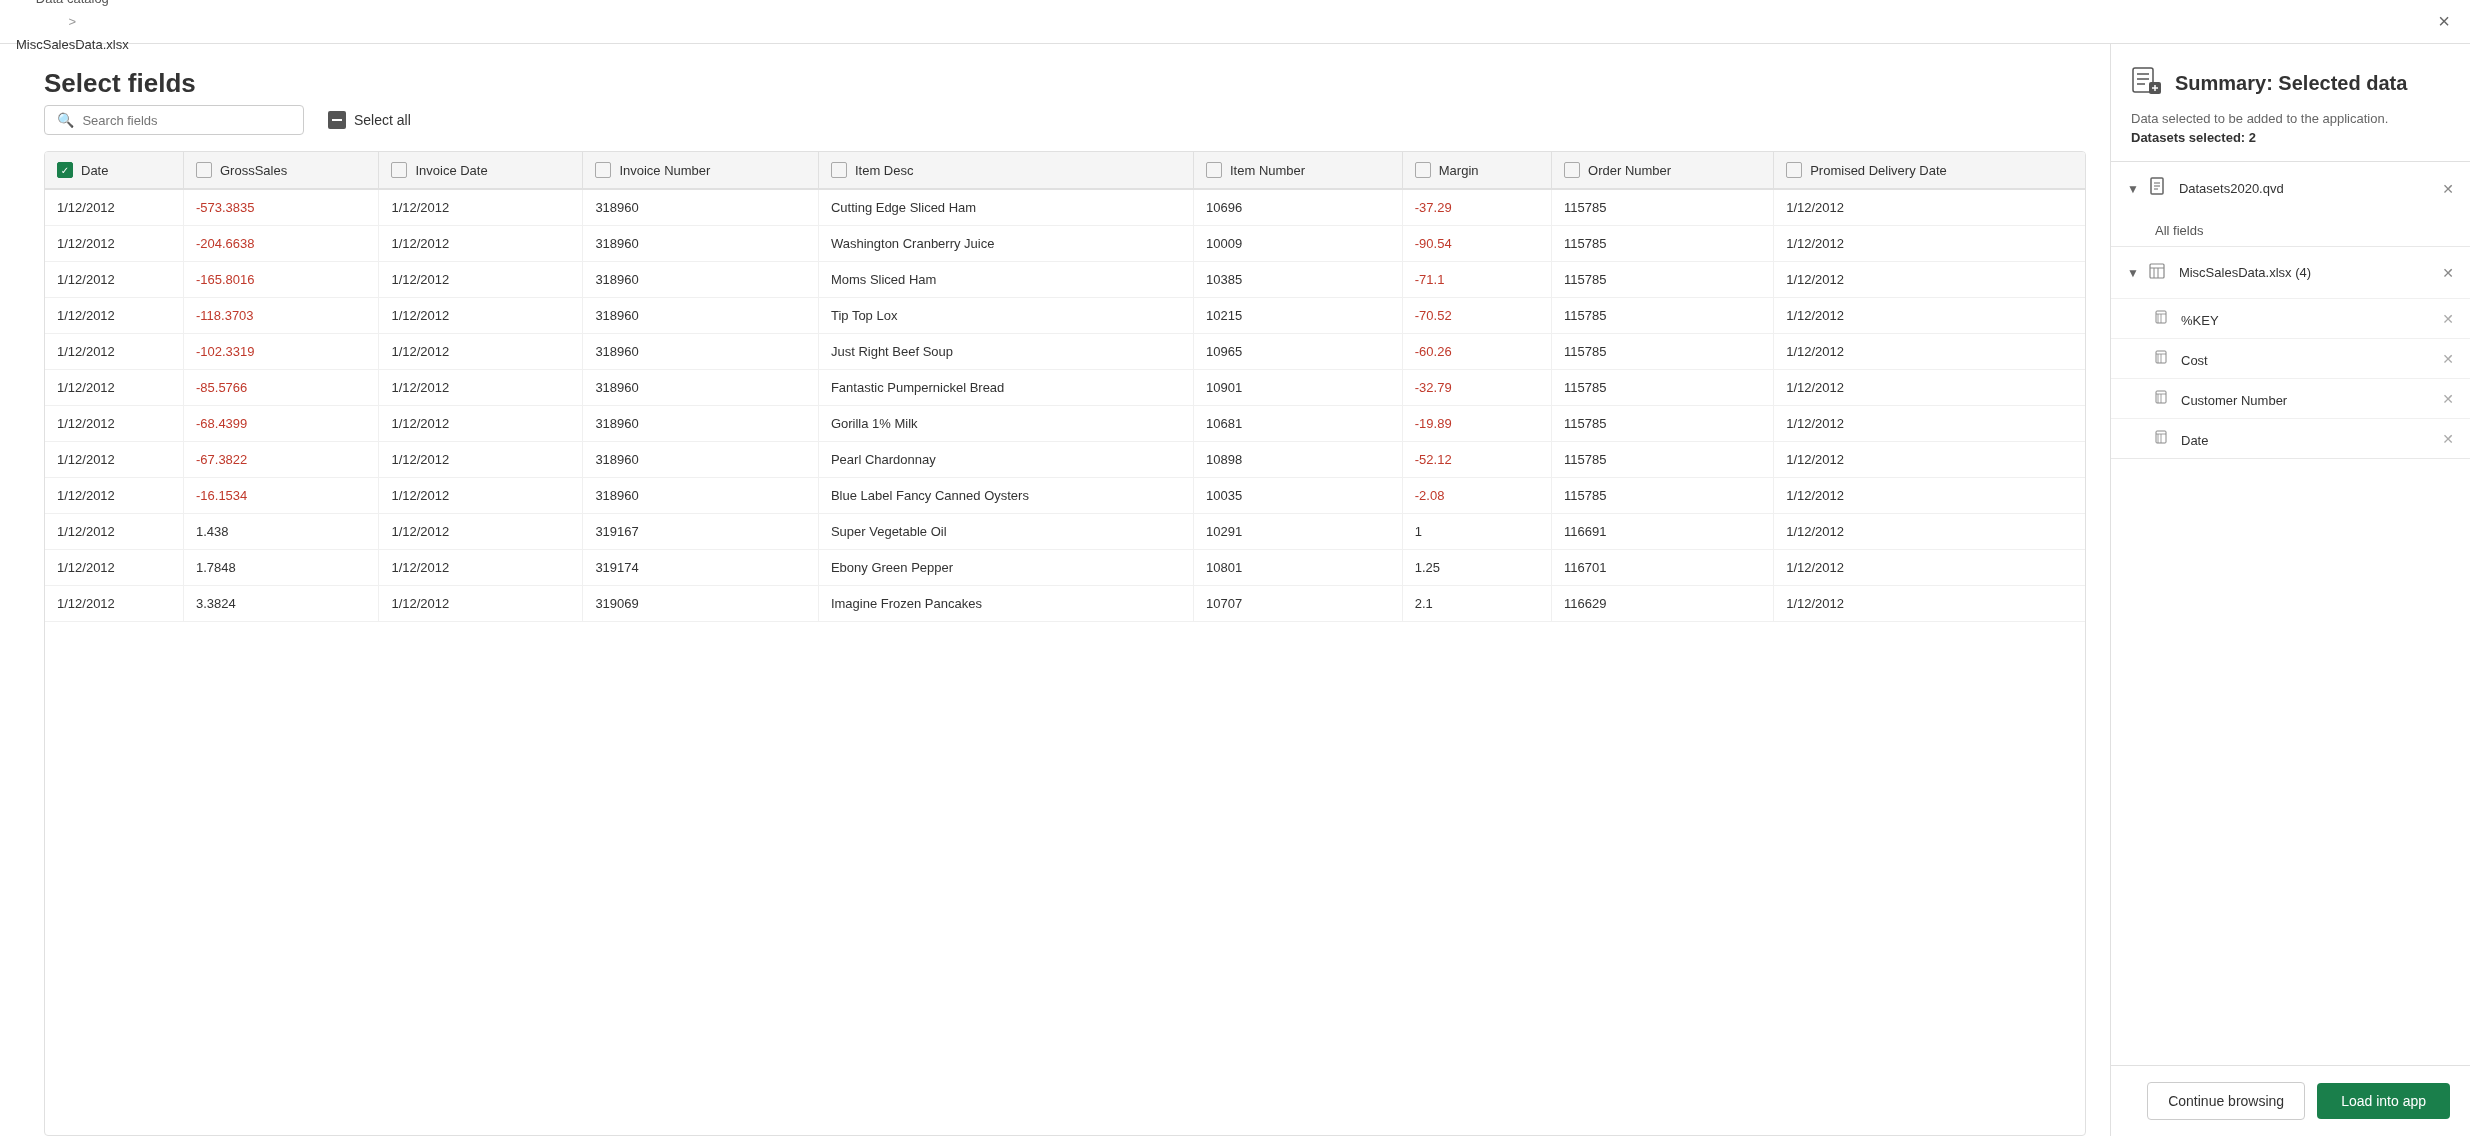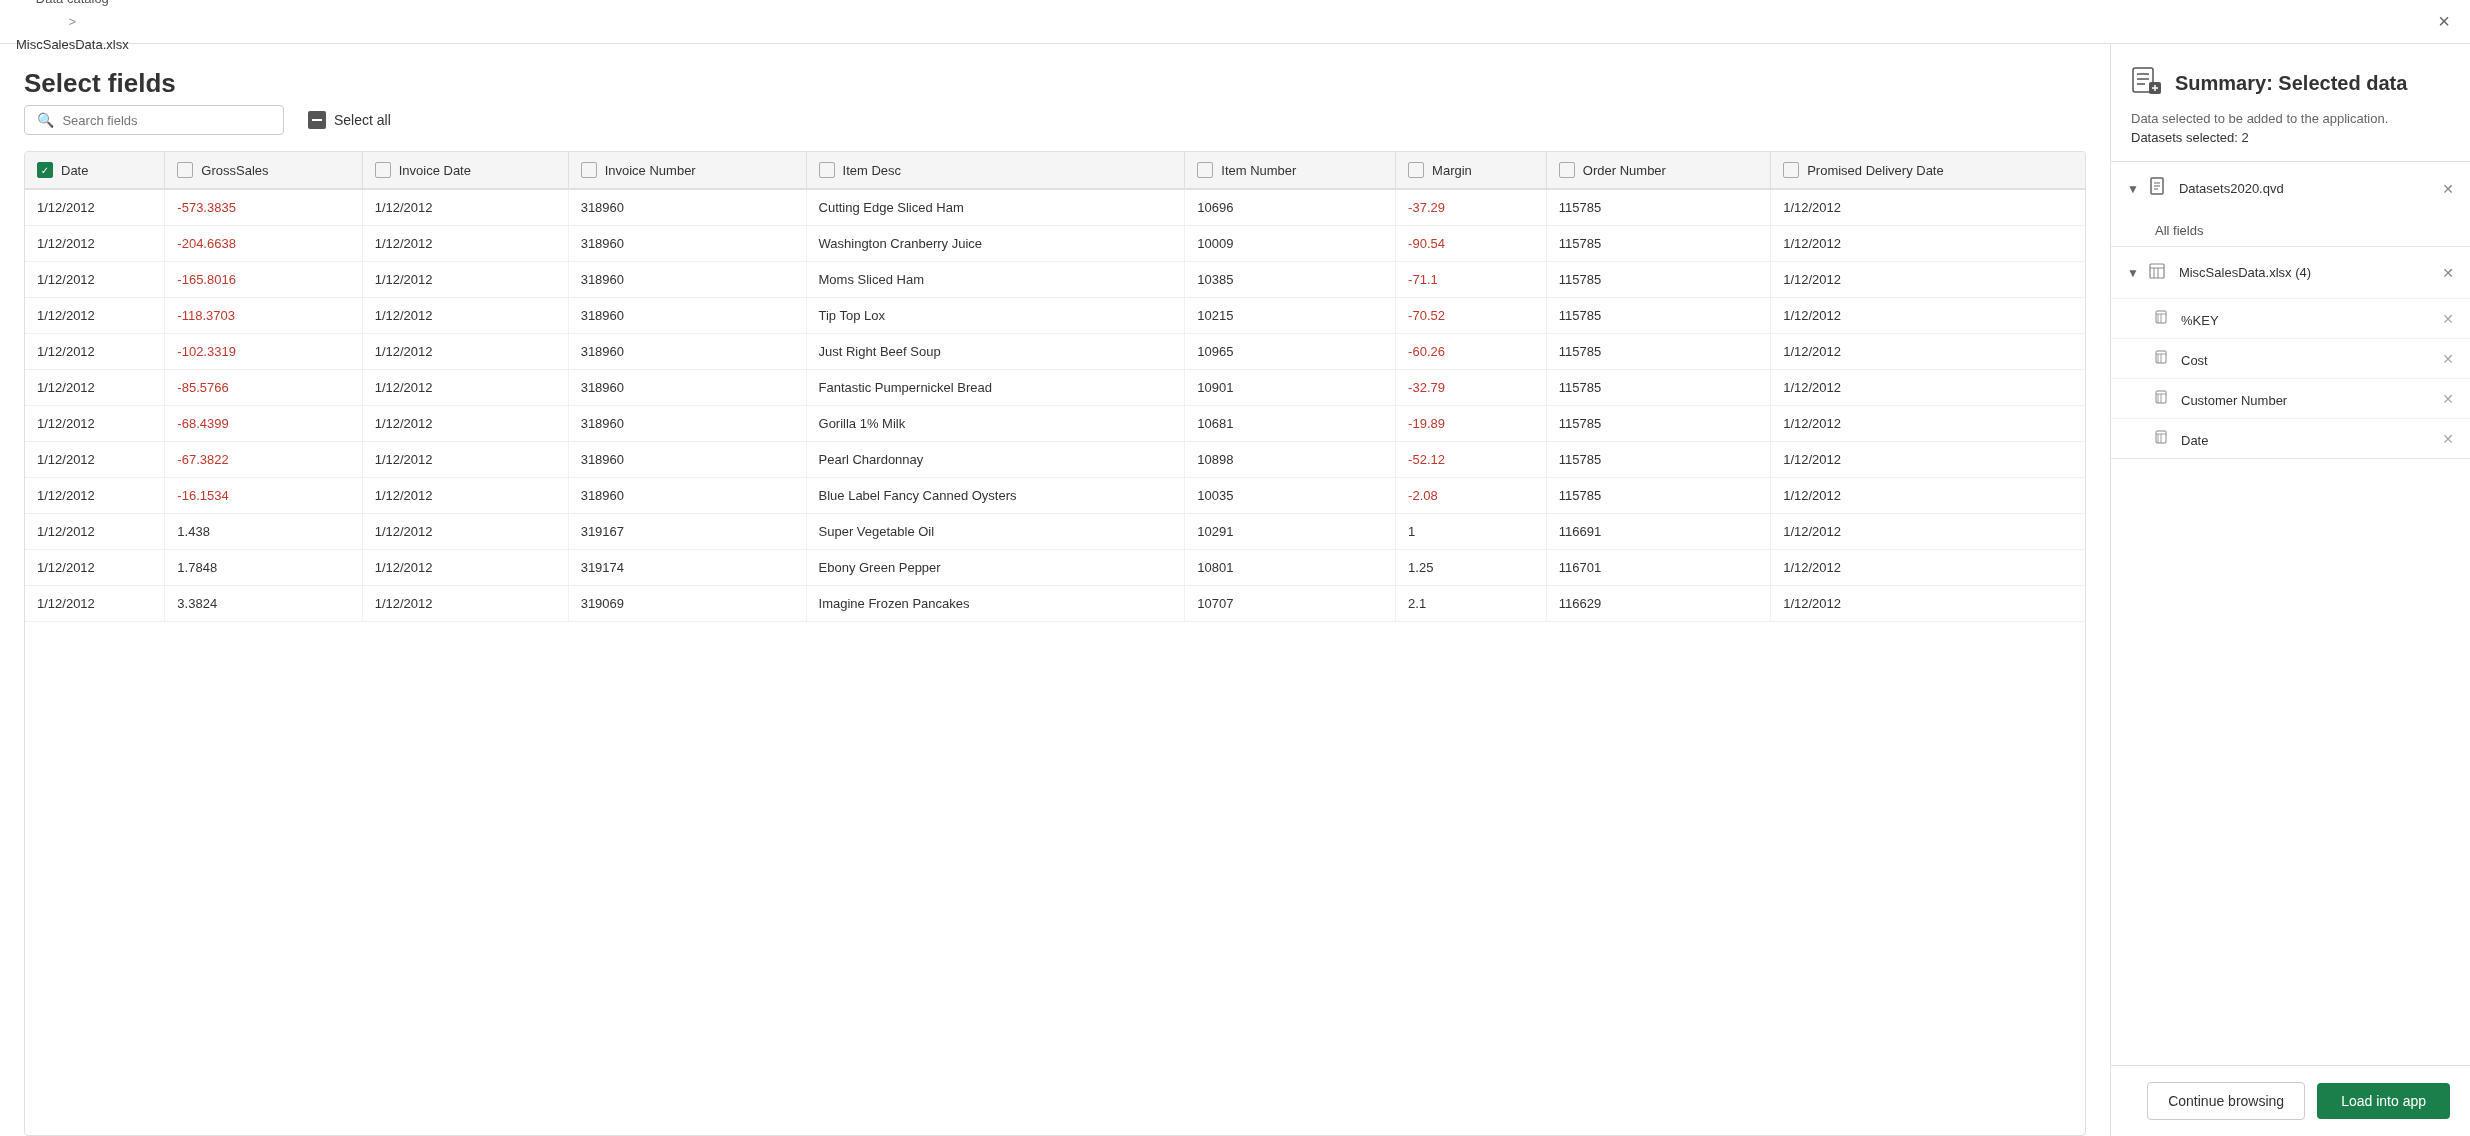--- a/index.html
+++ b/index.html
@@ -10,21 +10,21 @@
       display: flex; align-items: center; justify-content: space-between;
       padding: 8px 16px; border-bottom: 1px solid #e0e0e0;
       background: #fff; height: 44px;
     }
     .top-bar-left { display: flex; align-items: center; gap: 8px; font-size: 13px; color: #555; flex-direction: column; }
     .breadcrumb-separator { color: #999; }
     .breadcrumb-file { font-weight: 400; color: #333; }
     .close-btn { background: none; border: none; cursor: pointer; font-size: 20px; color: #666; padding: 4px; }
 
     
-    .main-content { display: flex; height: calc(100% - 44px); }
+    .main-content { display: flex; height: calc(100% - 44px); margin-left: 20px; }
 
     
     .left-panel { flex: 1; padding: 24px 24px 0 24px; overflow: hidden; display: flex; flex-direction: column; }
 
     .page-title { font-size: 26px; font-weight: 600; margin-bottom: 6px; }
     .page-subtitle { font-size: 13px; color: #666; margin-bottom: 20px; }
 
     .toolbar { display: flex; align-items: center; gap: 16px; margin-bottom: 16px; }
 
     .search-box {
@@ -73,21 +73,21 @@
     }
 
     .summary-header {
       padding: 20px 20px 16px;
       border-bottom: 1px solid #e0e0e0;
     }
     .summary-title-row { display: flex; align-items: center; gap: 12px; margin-bottom: 8px; }
     .summary-icon { font-size: 28px; color: #555; }
     .summary-title { font-size: 20px; font-weight: 600; }
     .summary-subtitle { font-size: 13px; color: #666; margin-bottom: 4px; }
-    .summary-datasets { font-size: 13px; font-weight: 400; color: #333; }
+    .summary-datasets { font-size: 13px; font-weight: 700; color: #333; }
 
     .summary-body { flex: 1; overflow-y: auto; padding: 0; }
 
     .dataset-section { border-bottom: 1px solid #e8e8e8; }
     .dataset-header {
       display: flex; align-items: center; justify-content: space-between;
       padding: 14px 16px; cursor: pointer;
     }
     .dataset-header-left { display: flex; align-items: center; gap: 10px; }
     .dataset-header-right { display: flex; align-items: center; gap: 8px; }

